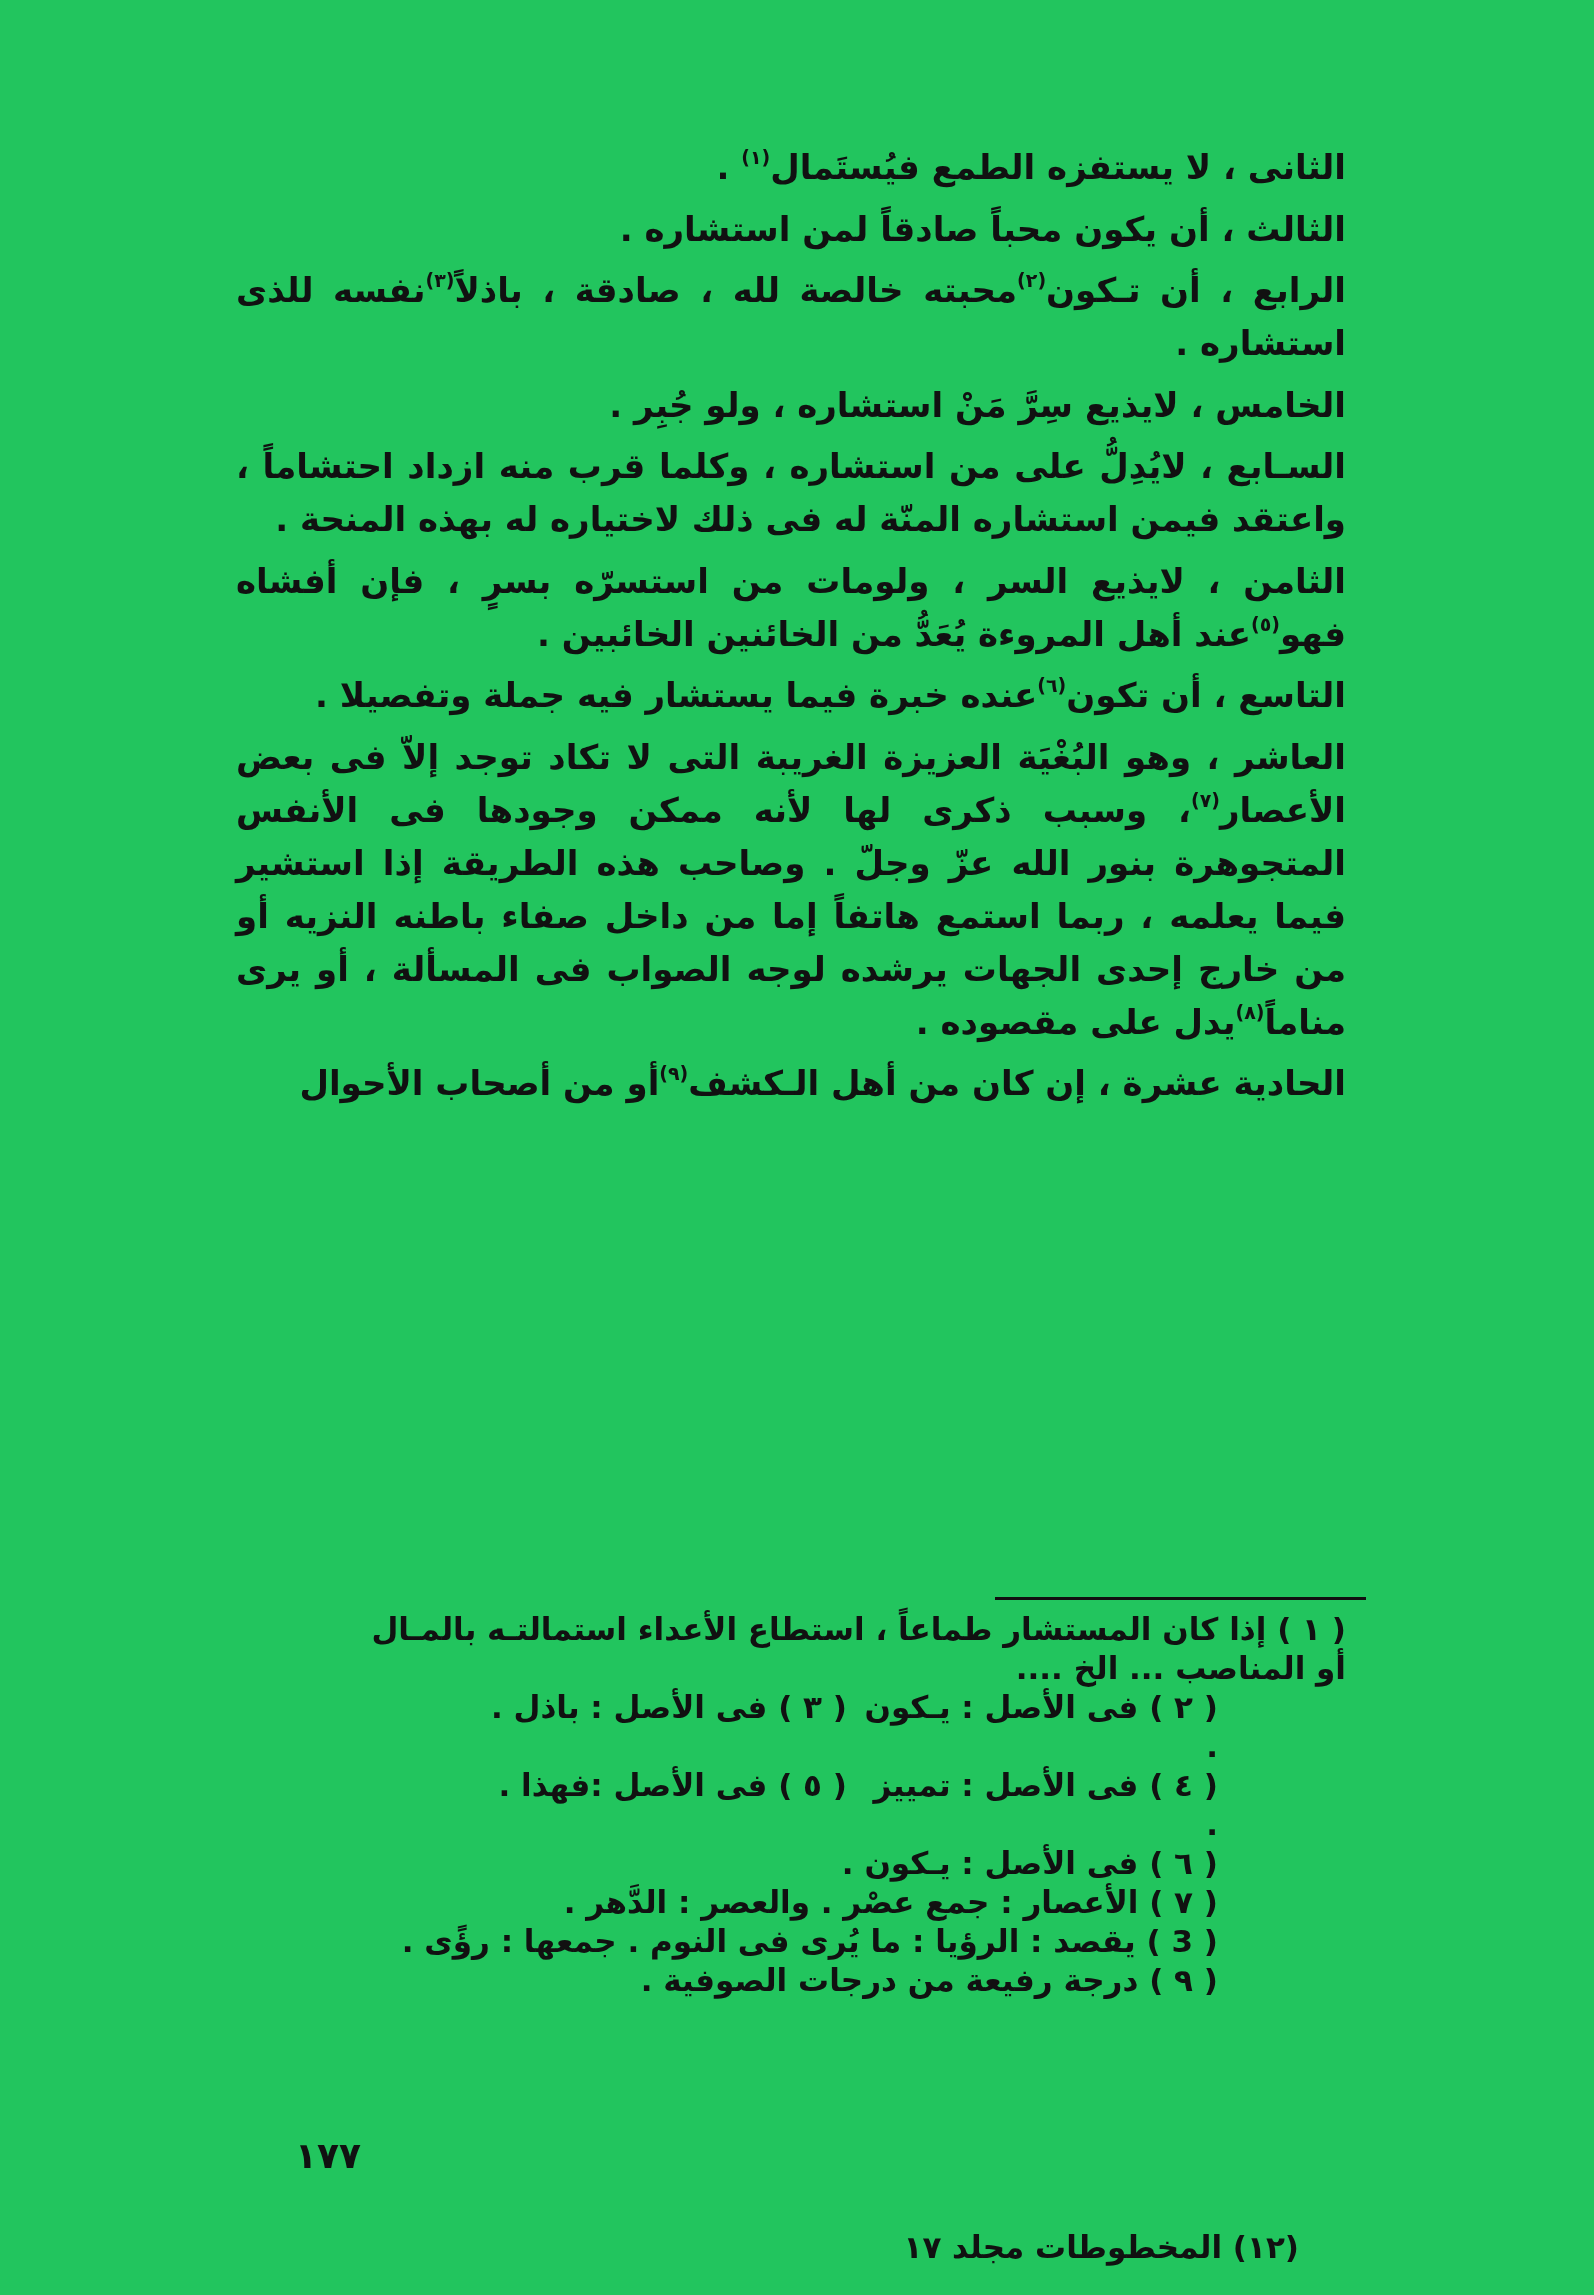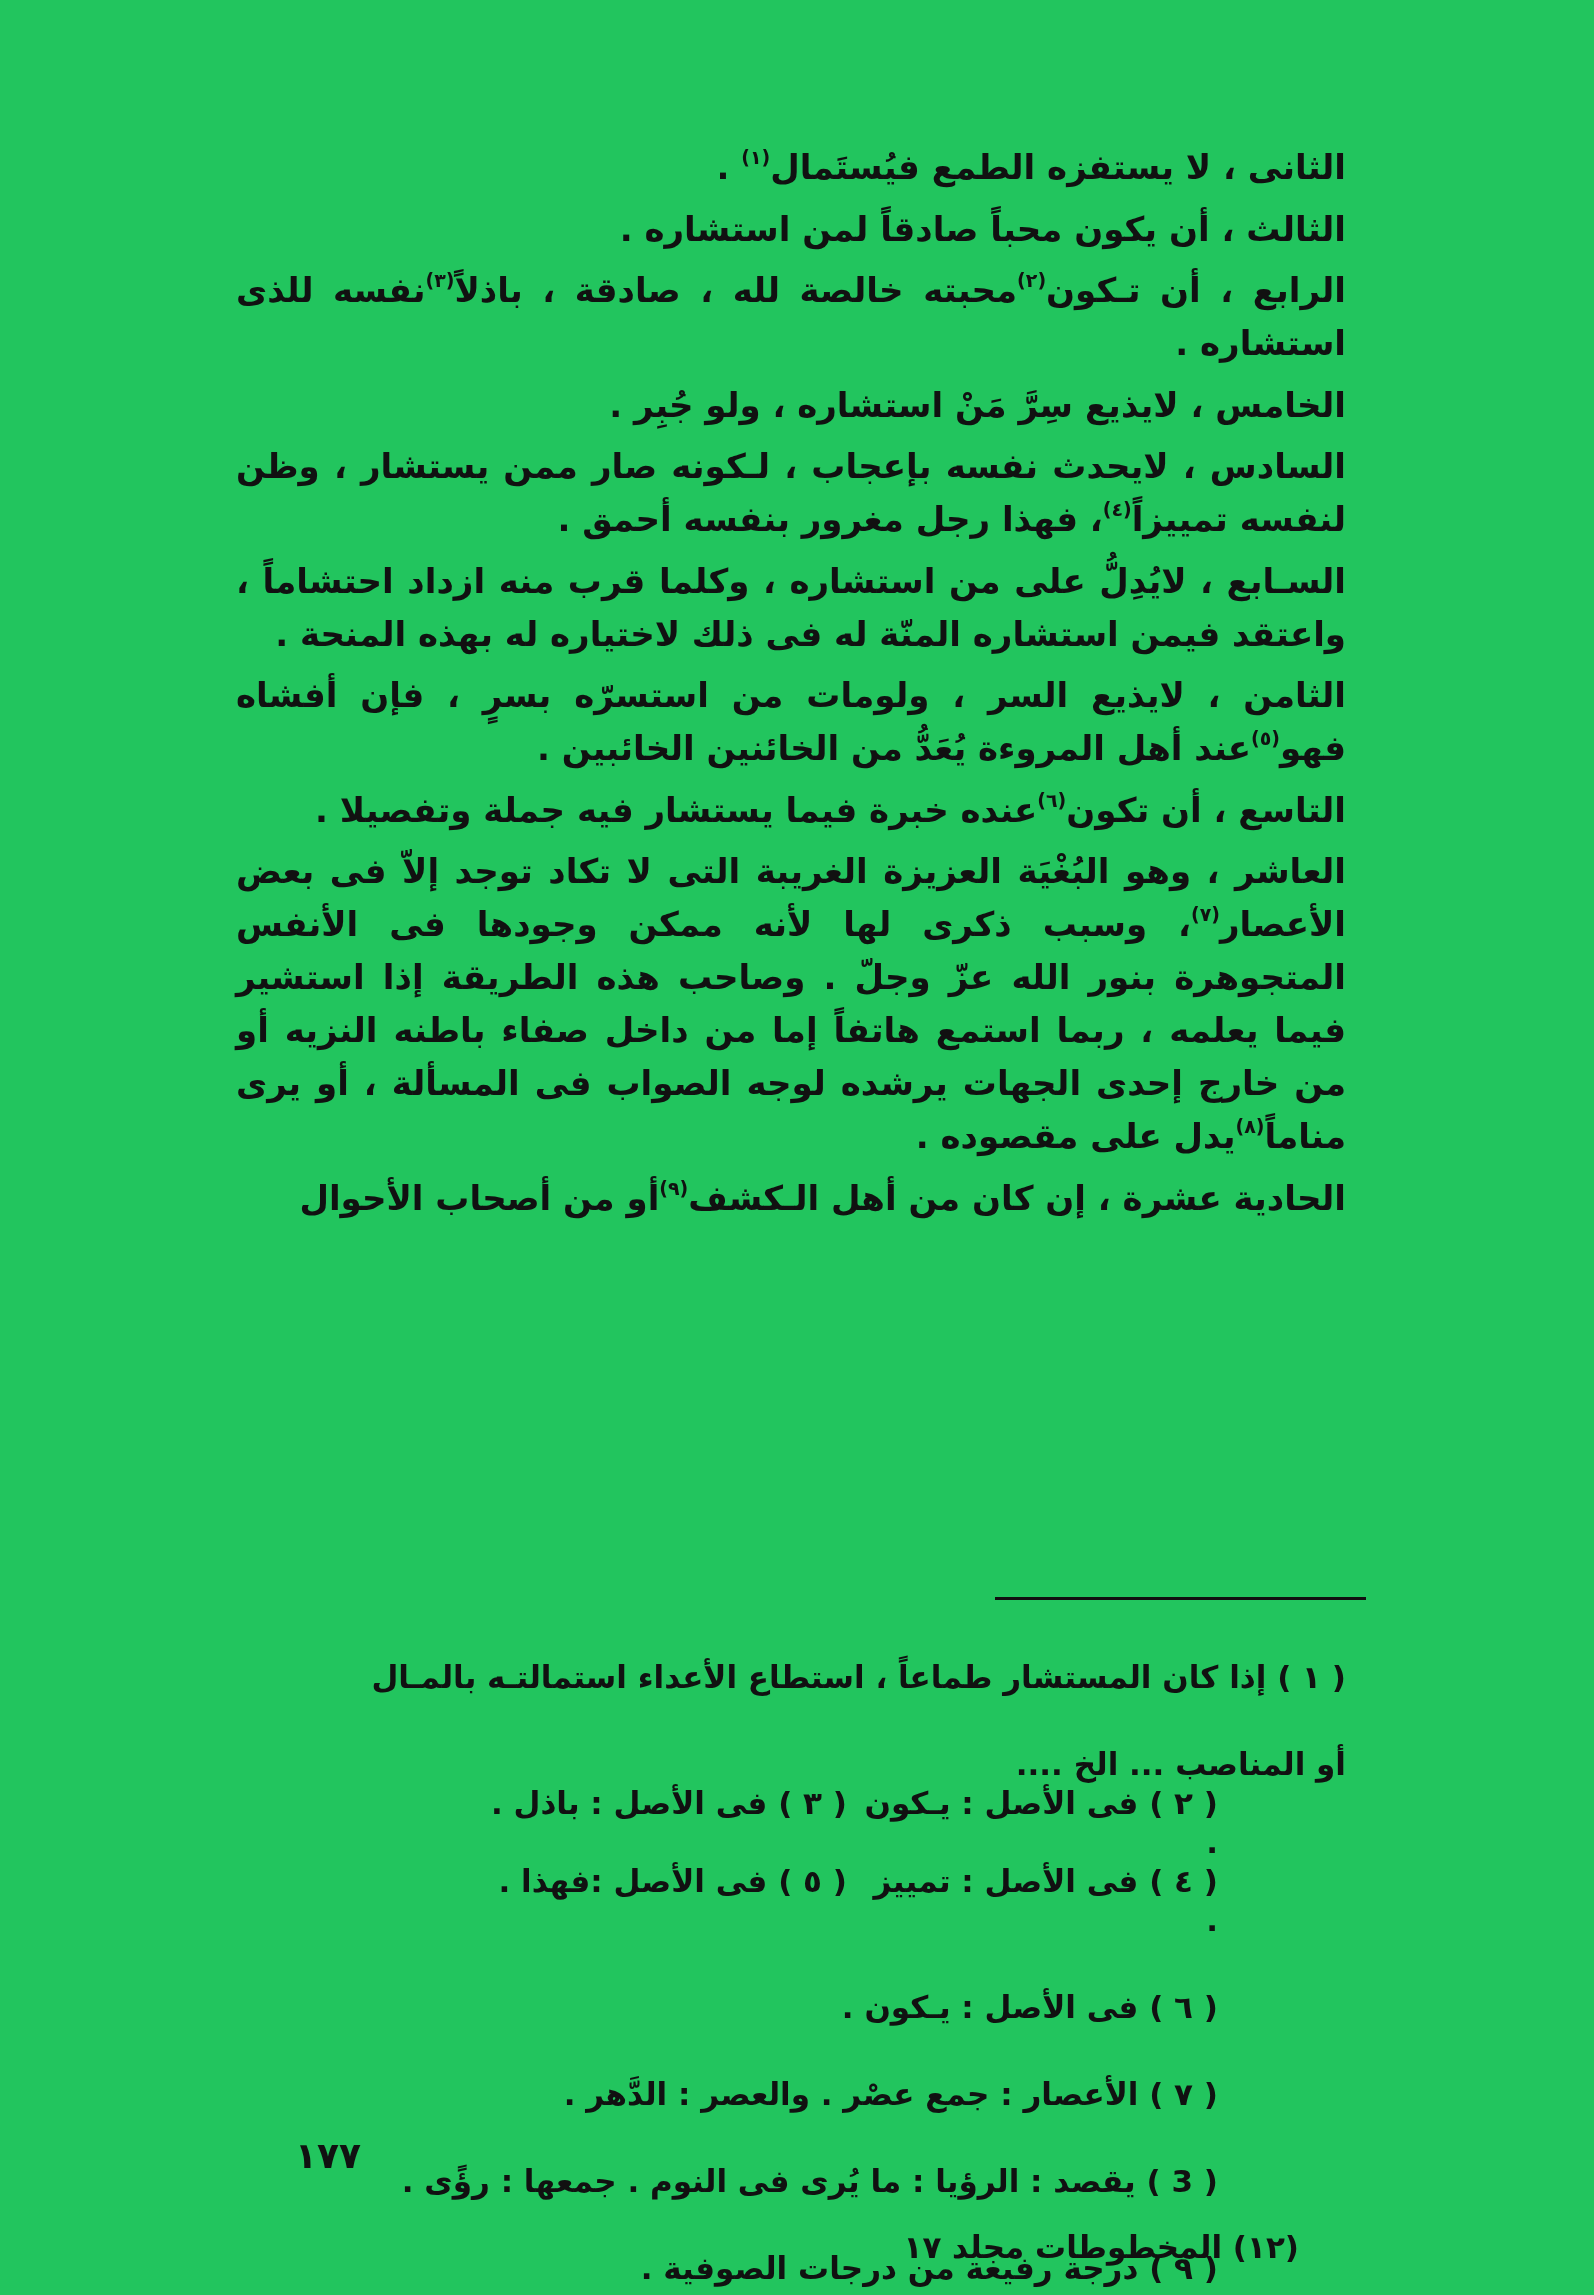--- a/index.html
+++ b/index.html
@@ -17,21 +17,21 @@
   .para { margin: 0 0 8.5px 0; text-align: justify; text-align-last: right; }
   sup { font-size: 19px; line-height: 0; vertical-align: 15.4px; }
   .rule {
     position: absolute; left: 995px; top: 1597px; width: 371px; height: 3.4px;
     background: #111;
   }
   .footnotes {
     position: absolute; right: 248px; top: 1610px; width: 1127px;
     font-size: 31px; font-weight: bold; line-height: 39px;
   }
-  .fn { display: block; margin-top: 48px; }
+  .fn { display: block; }
   .fn-row { display: flex; flex-direction: row; gap: 0; }
   .fn-row .fn-col { width: 359px; margin-left: 12px; }
   .fn-indent { padding-right: 128px; }
   .page-number {
     position: absolute; left: 295px; top: 2135px; direction: ltr;
     font-size: 36px; font-weight: bold;
   }
   .running-footer {
     position: absolute; right: 295px; top: 2190px;
     font-size: 31px; font-weight: bold; margin-top: 39px;
@@ -47,23 +47,20 @@
       <span>الثانى ، لا يستفزه الطمع فيُستَمال</span><sup>(١)</sup><span> .</span>
     </p>
     <p class="para">
       <span>الثالث ، أن يكون محباً صادقاً لمن استشاره .</span>
     </p>
     <p class="para">
       <span>الرابع ، أن تـكون</span><sup>(٢)</sup><span>محبته خالصة لله ، صادقة ، باذلاً</span><sup>(٣)</sup><span>نفسه للذى استشاره .</span>
     </p>
     <p class="para">
       <span>الخامس ، لايذيع سِرَّ مَنْ استشاره ، ولو جُبِر .</span>
-    </p>
-    <p class="para">
-      <span>السادس ، لايحدث نفسه بإعجاب ، لـكونه صار ممن يستشار ، وظن لنفسه تمييزاً</span><sup>(٤)</sup><span>، فهذا رجل مغرور بنفسه أحمق .</span>
     </p>
     <p class="para">
       <span>السـابع ، لايُدِلُّ على من استشاره ، وكلما قرب منه ازداد احتشاماً ، واعتقد فيمن استشاره المنّة له فى ذلك لاختياره له بهذه المنحة .</span>
     </p>
     <p class="para">
       <span>الثامن ، لايذيع السر ، ولومات من استسرّه بسرٍ ، فإن أفشاه فهو</span><sup>(٥)</sup><span>عند أهل المروءة يُعَدُّ من الخائنين الخائبين .</span>
     </p>
     <p class="para">
       <span>التاسع ، أن تكون</span><sup>(٦)</sup><span>عنده خبرة فيما يستشار فيه جملة وتفصيلا .</span>
     </p>

